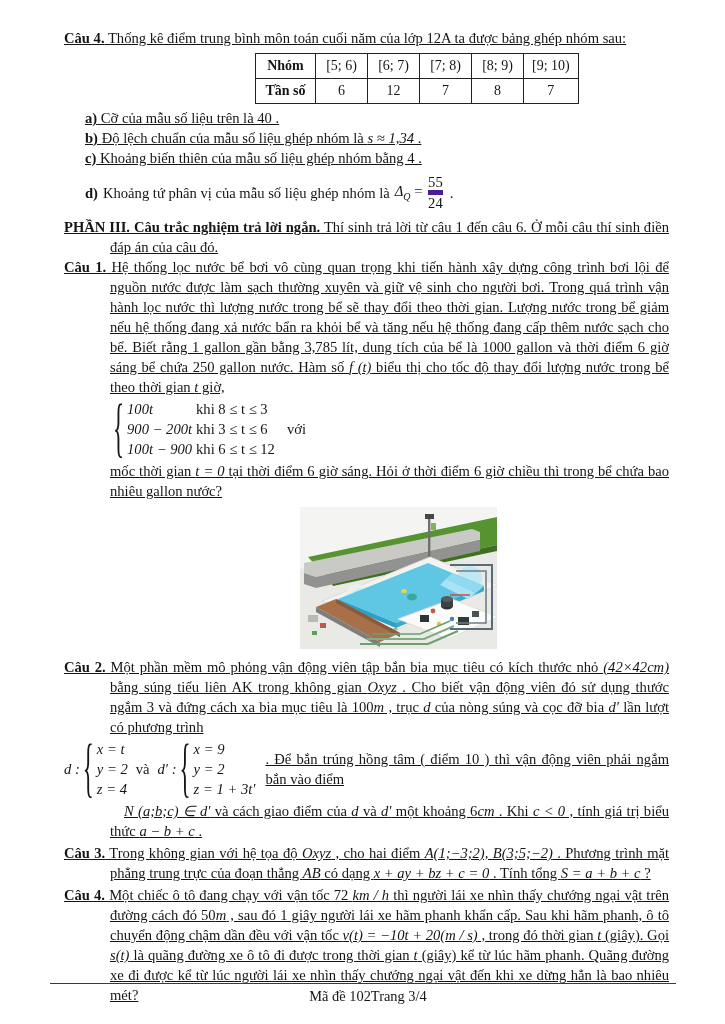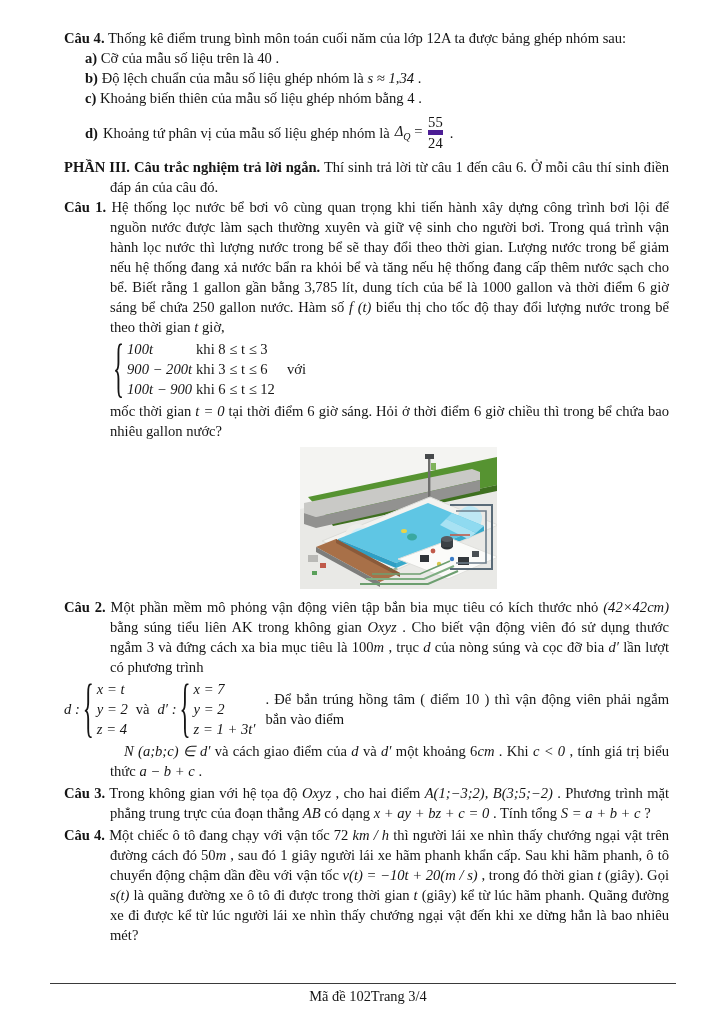--- a/index.html
+++ b/index.html
@@ -5,21 +5,21 @@
   * { margin:0; padding:0; box-sizing:border-box; }
   html,body { width:725px; height:1024px; background:#ffffff; overflow:hidden; }
   body {
     position:relative;
     font-family:"Liberation Serif", serif;
     font-size:14.6px;
     line-height:20px;
     color:#151515;
   }
   .page { position:absolute; left:64px; right:56px; top:28px; }
-  .para { text-align:justify; }
+  .para { text-align:justify;text-decoration:underline; }
   .hang { padding-left:46px; text-indent:-46px; }
   .qlabel { font-weight:bold; }
   .mv { font-style:italic; }
   sub { font-size:10px; font-style:italic; }
 
   
   table.freq { border-collapse:collapse; margin:5px 0 4px 191px; }
   table.freq td {
     border:1px solid #222; text-align:center;
     font-size:14px; padding:2px 8px; height:24px; min-width:52px;
@@ -54,20 +54,40 @@
 </style>
 </head>
 <body>
 
 <div class="page">
 
   <div class="para hang">
     <span class="qlabel">Câu 4.</span><span> Thống kê điểm trung bình môn toán cuối năm của lớp 12A ta được bảng ghép nhóm sau:</span>
   </div>
 
+  <table class="freq">
+    <tbody>
+        <tr>
+      <td class="rowhead">Nhóm</td>
+      <td>[5; 6)</td>
+      <td>[6; 7)</td>
+      <td>[7; 8)</td>
+      <td>[8; 9)</td>
+      <td>[9; 10)</td>
+    </tr>
+    <tr>
+      <td class="rowhead">Tần số</td>
+      <td>6</td>
+      <td>12</td>
+      <td>7</td>
+      <td>8</td>
+      <td>7</td>
+    </tr>
+  </tbody>
+    </table>
 
   <div class="items">
     <div class="para">
       <span class="qlabel">a)</span>
       <span><span>Cỡ của mẫu số liệu trên là 40 .</span></span>
     </div>
     <div class="para">
       <span class="qlabel">b)</span>
       <span><span>Độ lệch chuẩn của mẫu số liệu ghép nhóm là </span><span class="mv">s ≈ 1,34</span><span> .</span></span>
     </div>
@@ -180,21 +200,21 @@
     <span class="brace brace3">{</span>
     <span class="sys-grid">
       <span class="mv">x = t</span>
       <span class="mv">y = 2</span>
       <span class="mv">z = 4</span>
     </span>
     <span style="margin:0 8px;">và</span>
     <span class="mv">d′ :</span>
     <span class="brace brace3">{</span>
     <span class="sys-grid">
-      <span class="mv">x = 7</span>
+      <span class="mv">x = 9</span>
       <span class="mv">y = 2</span>
       <span class="mv">z = 1 + 3t′</span>
     </span>
     <span style="margin-left:10px; flex:1;" class="para">. Để bắn trúng hồng tâm ( điểm 10 ) thì vận động viên phải ngắm bắn vào điểm</span>
   </div>
 
   <div class="para" style="padding-left:46px; text-indent:14px; margin-top:2px;">
     <span><span class="mv">N (a;b;c) ∈ d′</span><span> và cách giao điểm của </span><span class="mv">d</span><span> và </span><span class="mv">d′</span><span> một khoảng 6</span><span class="mv">cm</span><span> . Khi </span><span class="mv">c &lt; 0</span><span> , tính giá trị biểu thức </span><span class="mv">a − b + c</span><span> .</span></span>
   </div>
 

